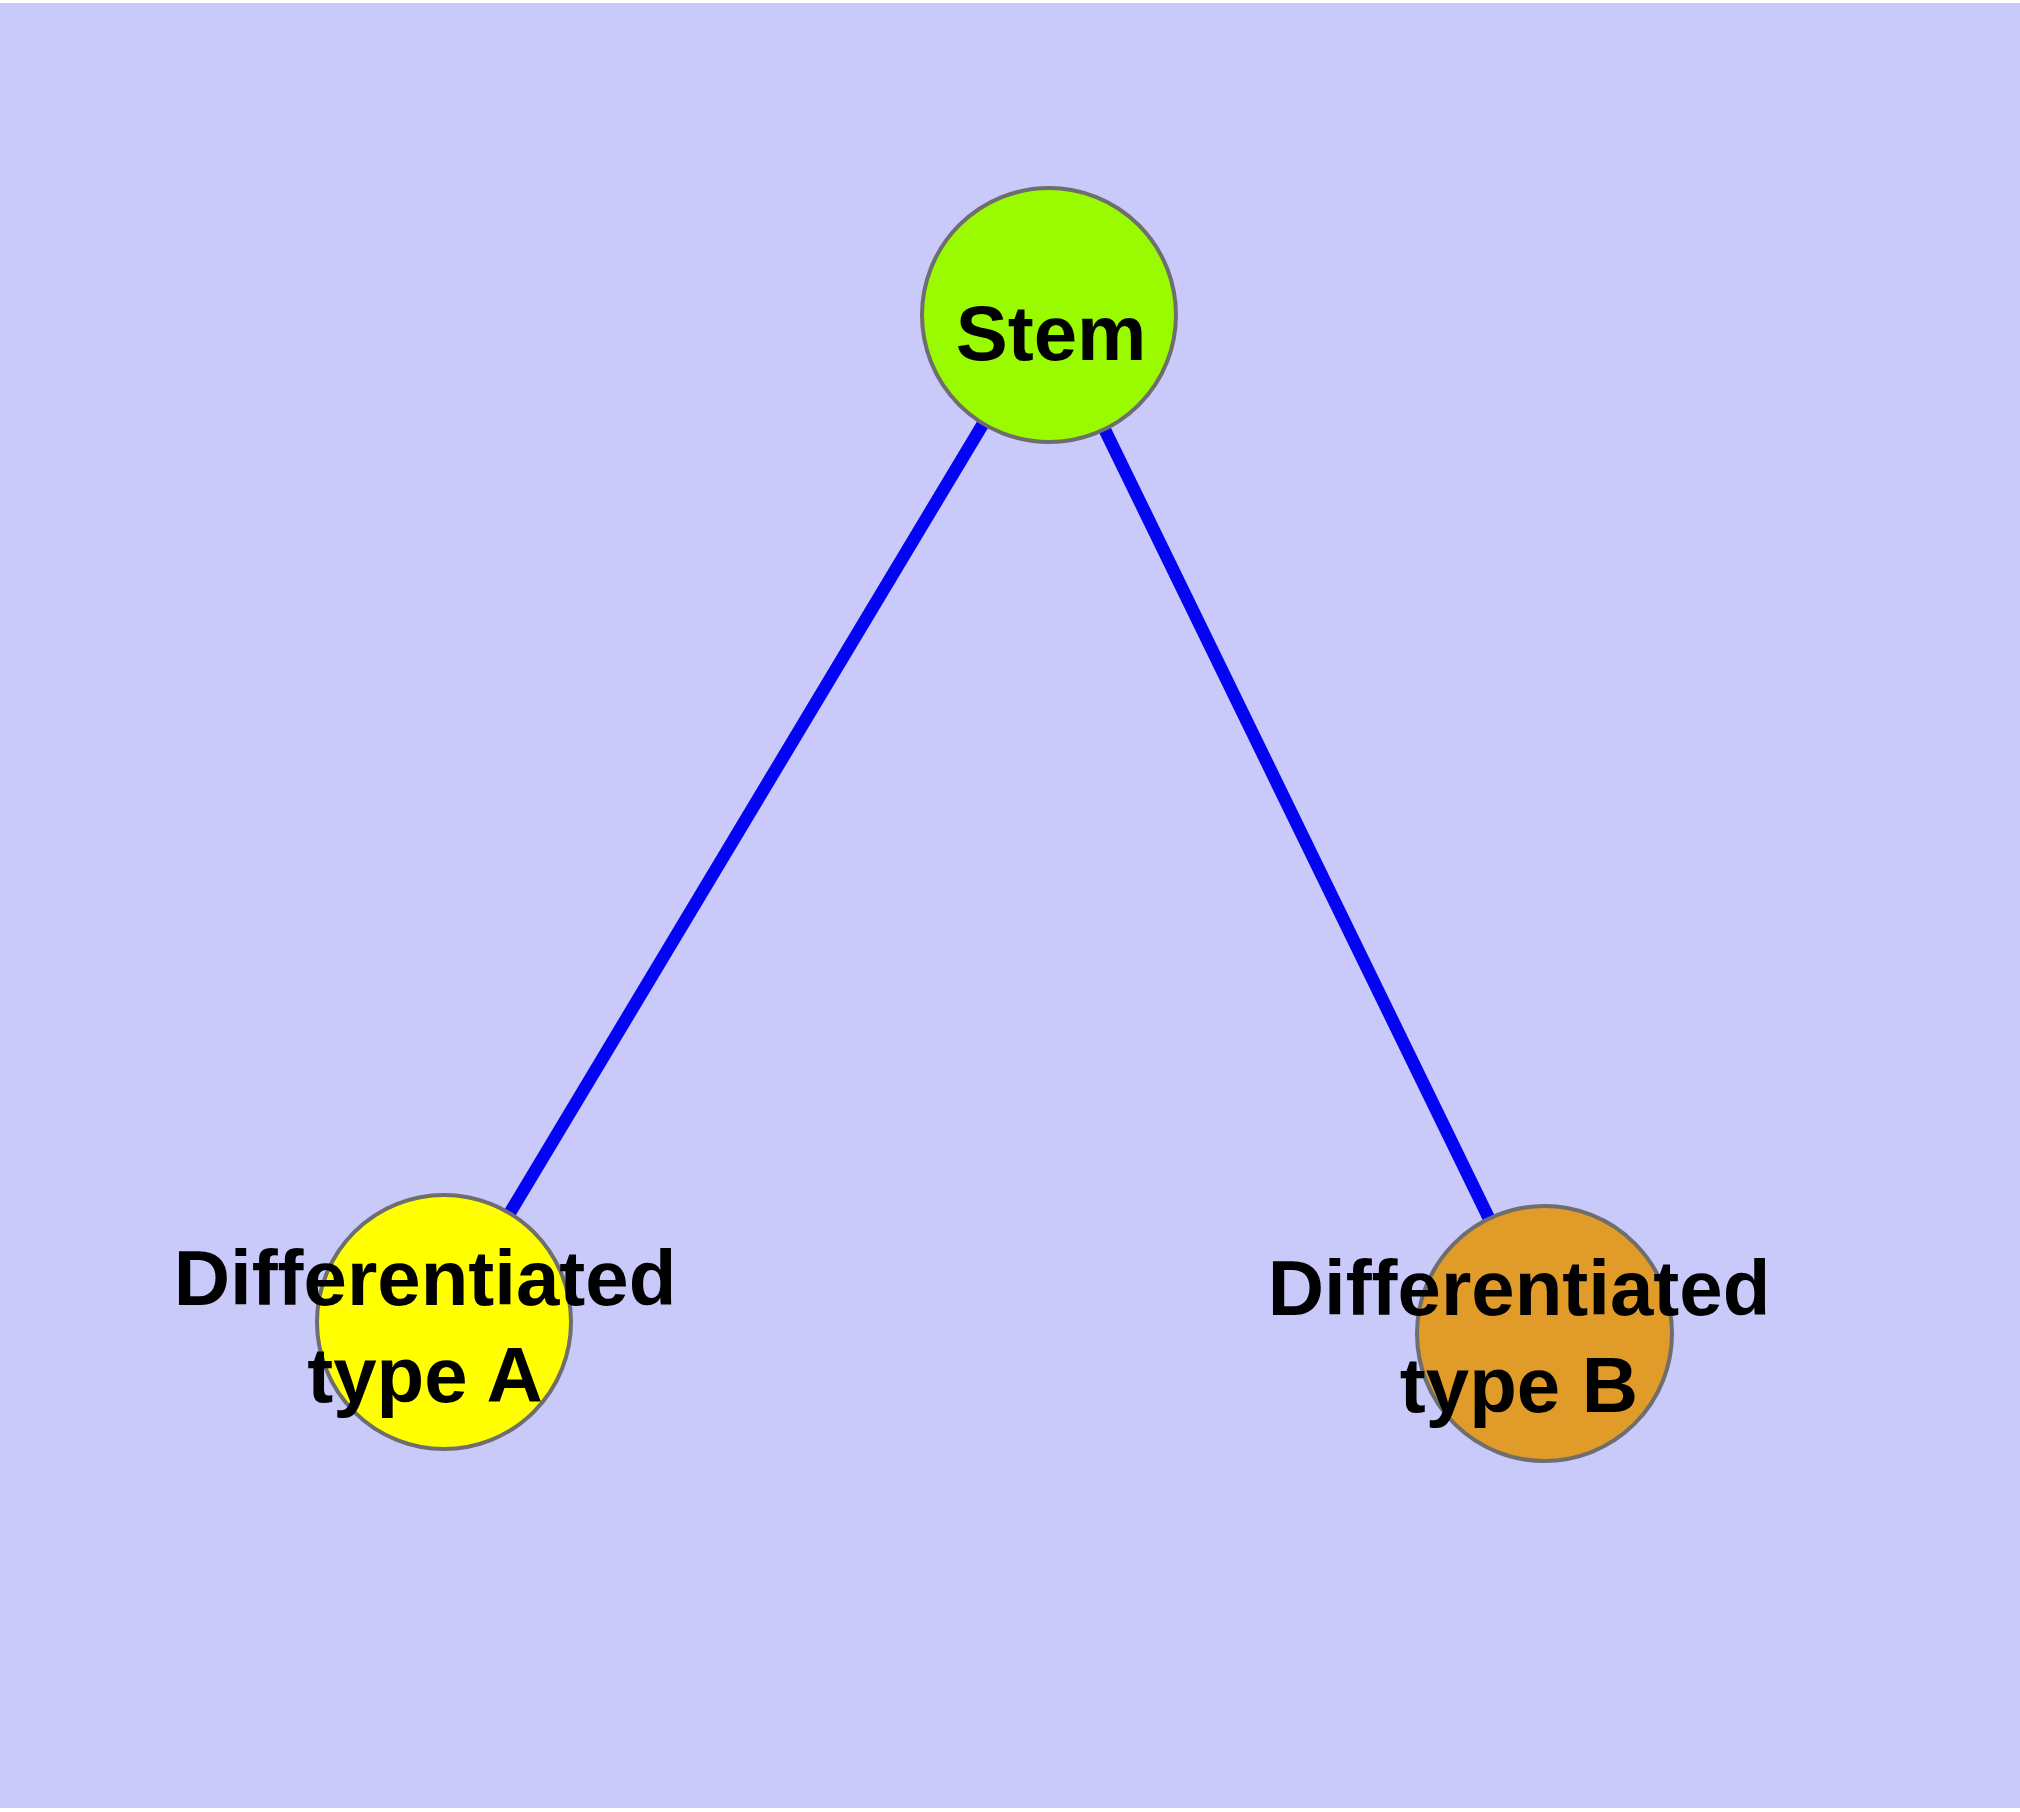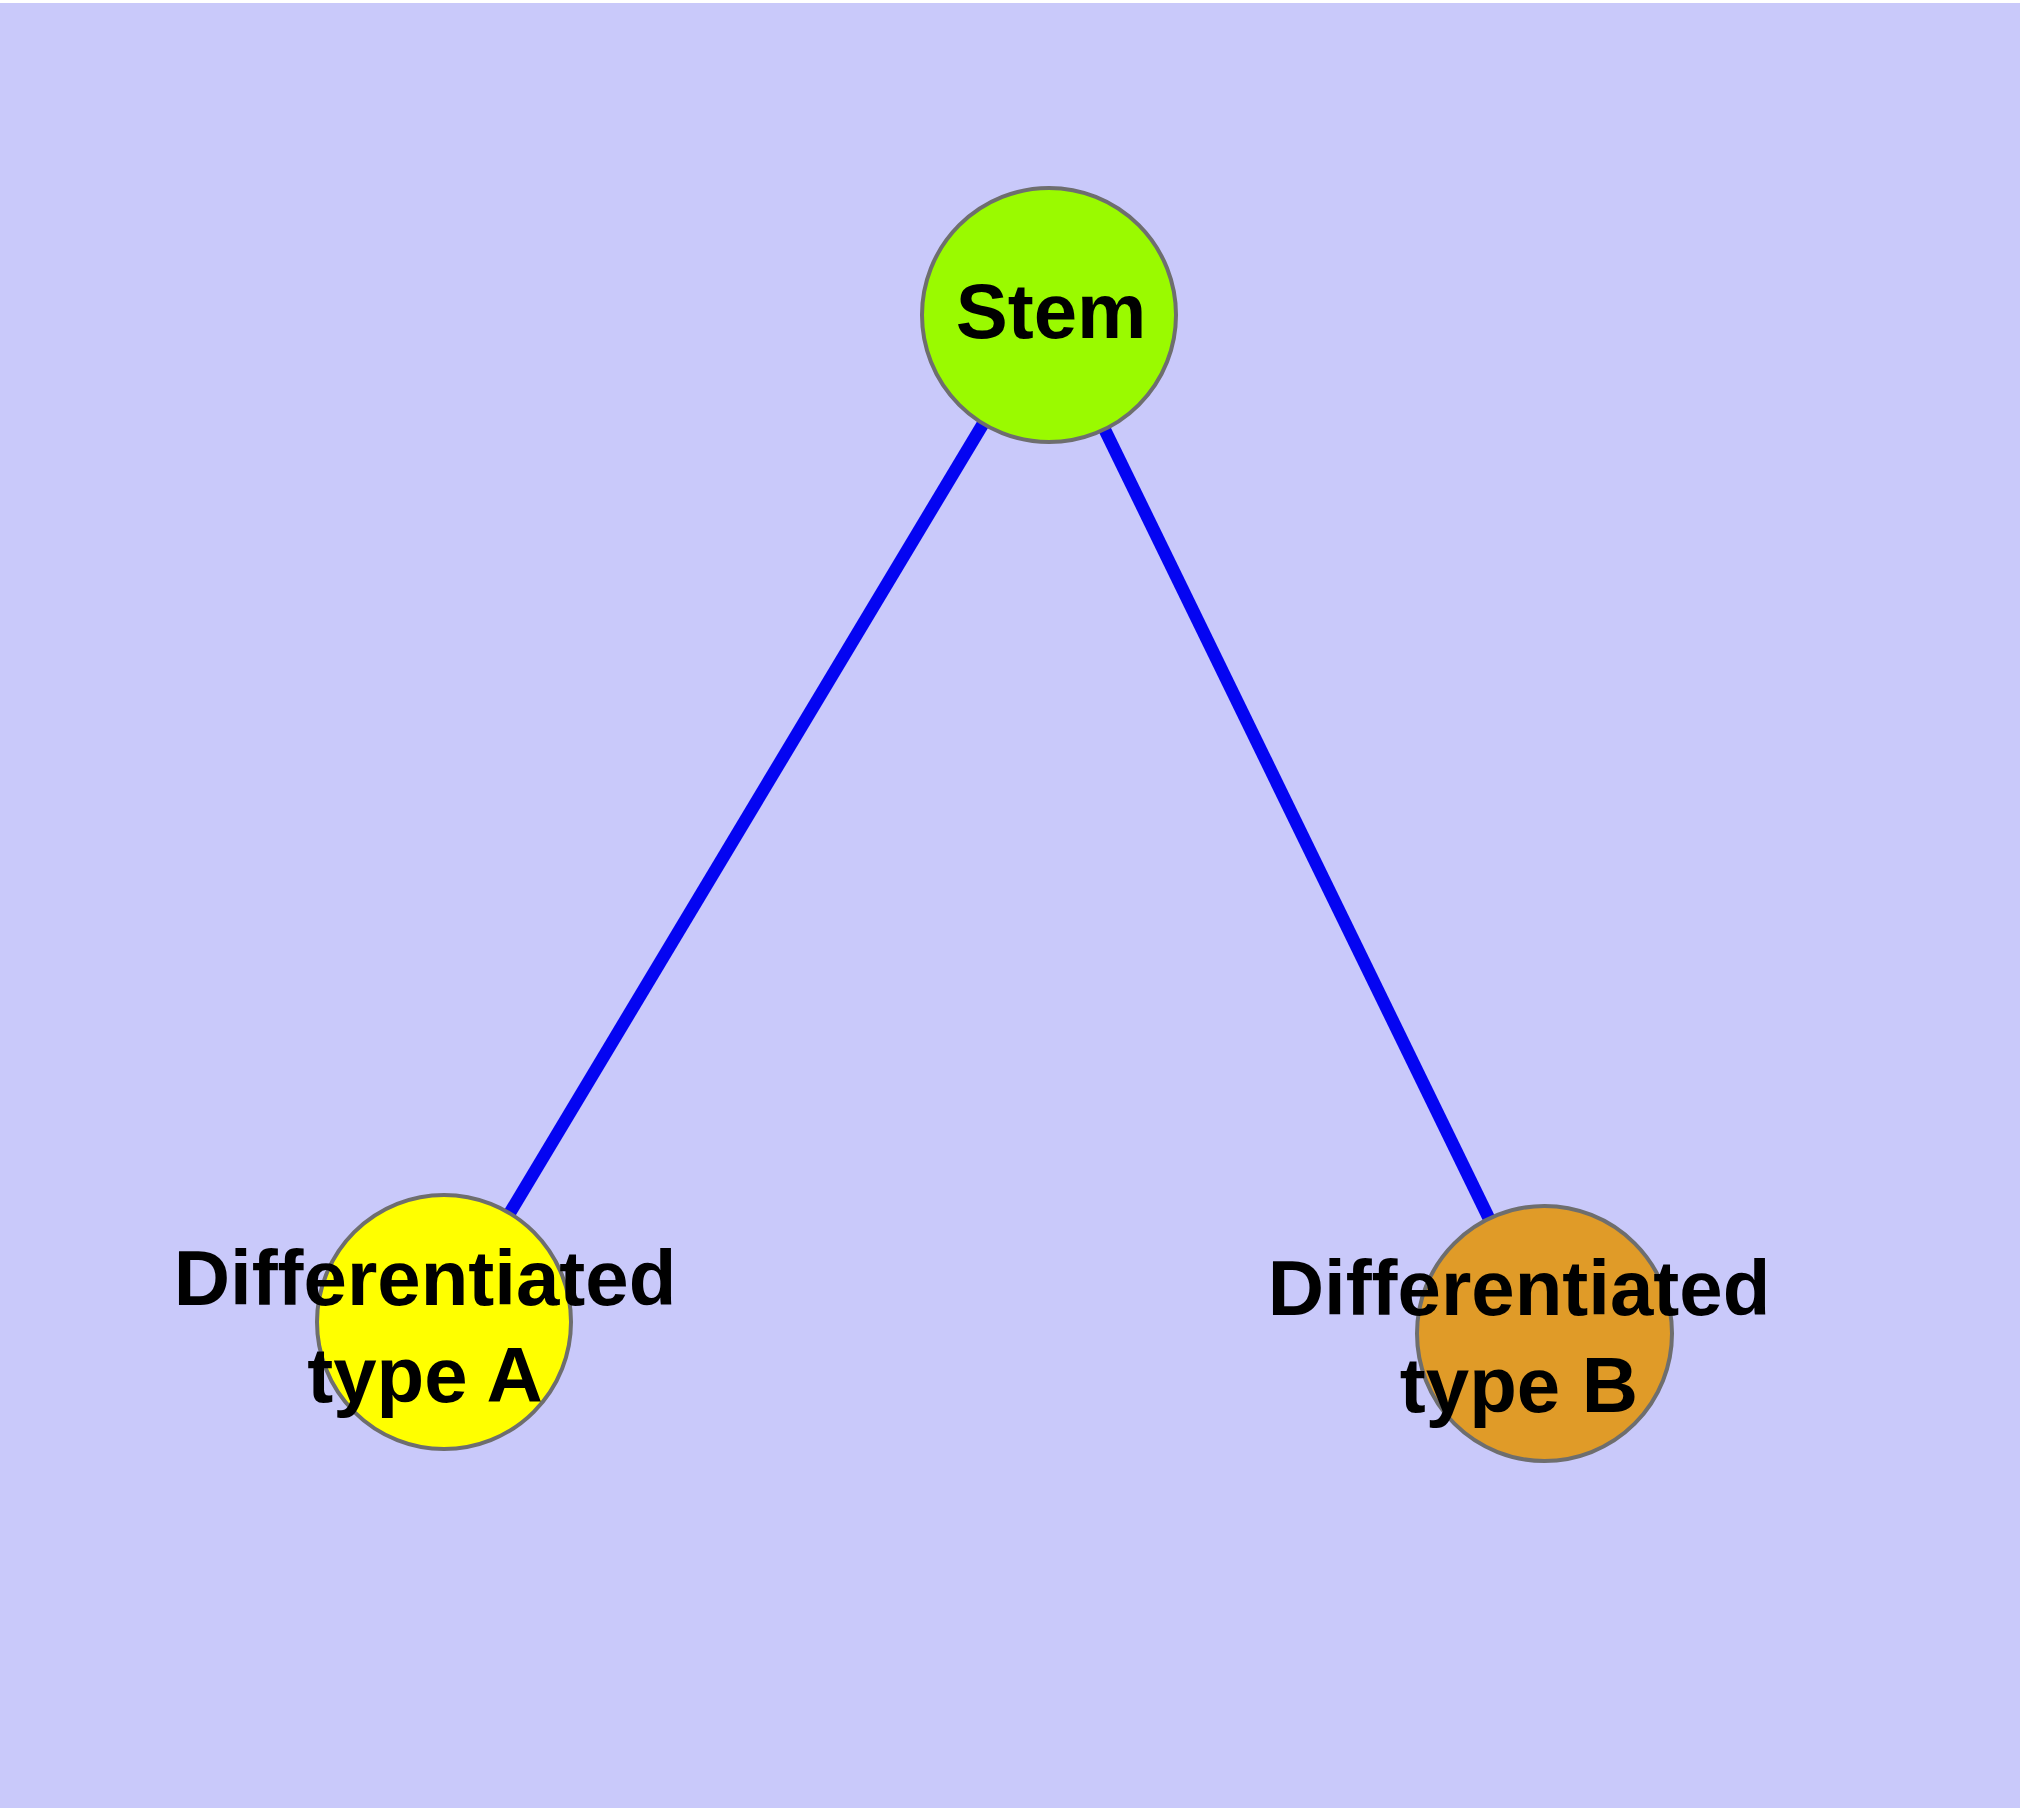--- a/index.html
+++ b/index.html
@@ -57,19 +57,19 @@
 
   <svg id="edge-layer" viewBox="0 0 2384 2138" xmlns="http://www.w3.org/2000/svg">
     <line id="edge-0" x1="1237" y1="371" x2="524" y2="1560" stroke="#0404F2" stroke-width="15"></line>
     <line id="edge-1" x1="1237" y1="371" x2="1823" y2="1574" stroke="#0404F2" stroke-width="15"></line>
   </svg>
 
   <div class="node" id="node-0" style="left: 920px; top: 186px; width: 258px; height: 258px; background: rgb(154, 250, 0); border-color: rgb(110, 110, 110);"></div>
   <div class="node" id="node-1" style="left: 315px; top: 1193px; width: 258px; height: 258px; background: rgb(255, 255, 0); border-color: rgb(110, 110, 110);"></div>
   <div class="node" id="node-2" style="left: 1415px; top: 1204px; width: 259px; height: 259px; background: rgb(224, 155, 40); border-color: rgb(110, 110, 110);"></div>
 
-  <div class="node-label" id="label-0" style="left: 1051px; top: 311px; color: rgb(0, 0, 0);">Stem</div>
+  <div class="node-label" id="label-0" style="left: 1051px; top: 333px; color: rgb(0, 0, 0);">Stem</div>
   <div class="node-label" id="label-1" style="left: 425px; top: 1327px; color: rgb(0, 0, 0);">Differentiated
 type A</div>
   <div class="node-label" id="label-2" style="left: 1519px; top: 1337px; color: rgb(0, 0, 0);">Differentiated
 type B</div>
 </div>
 
 
 </body></html>

